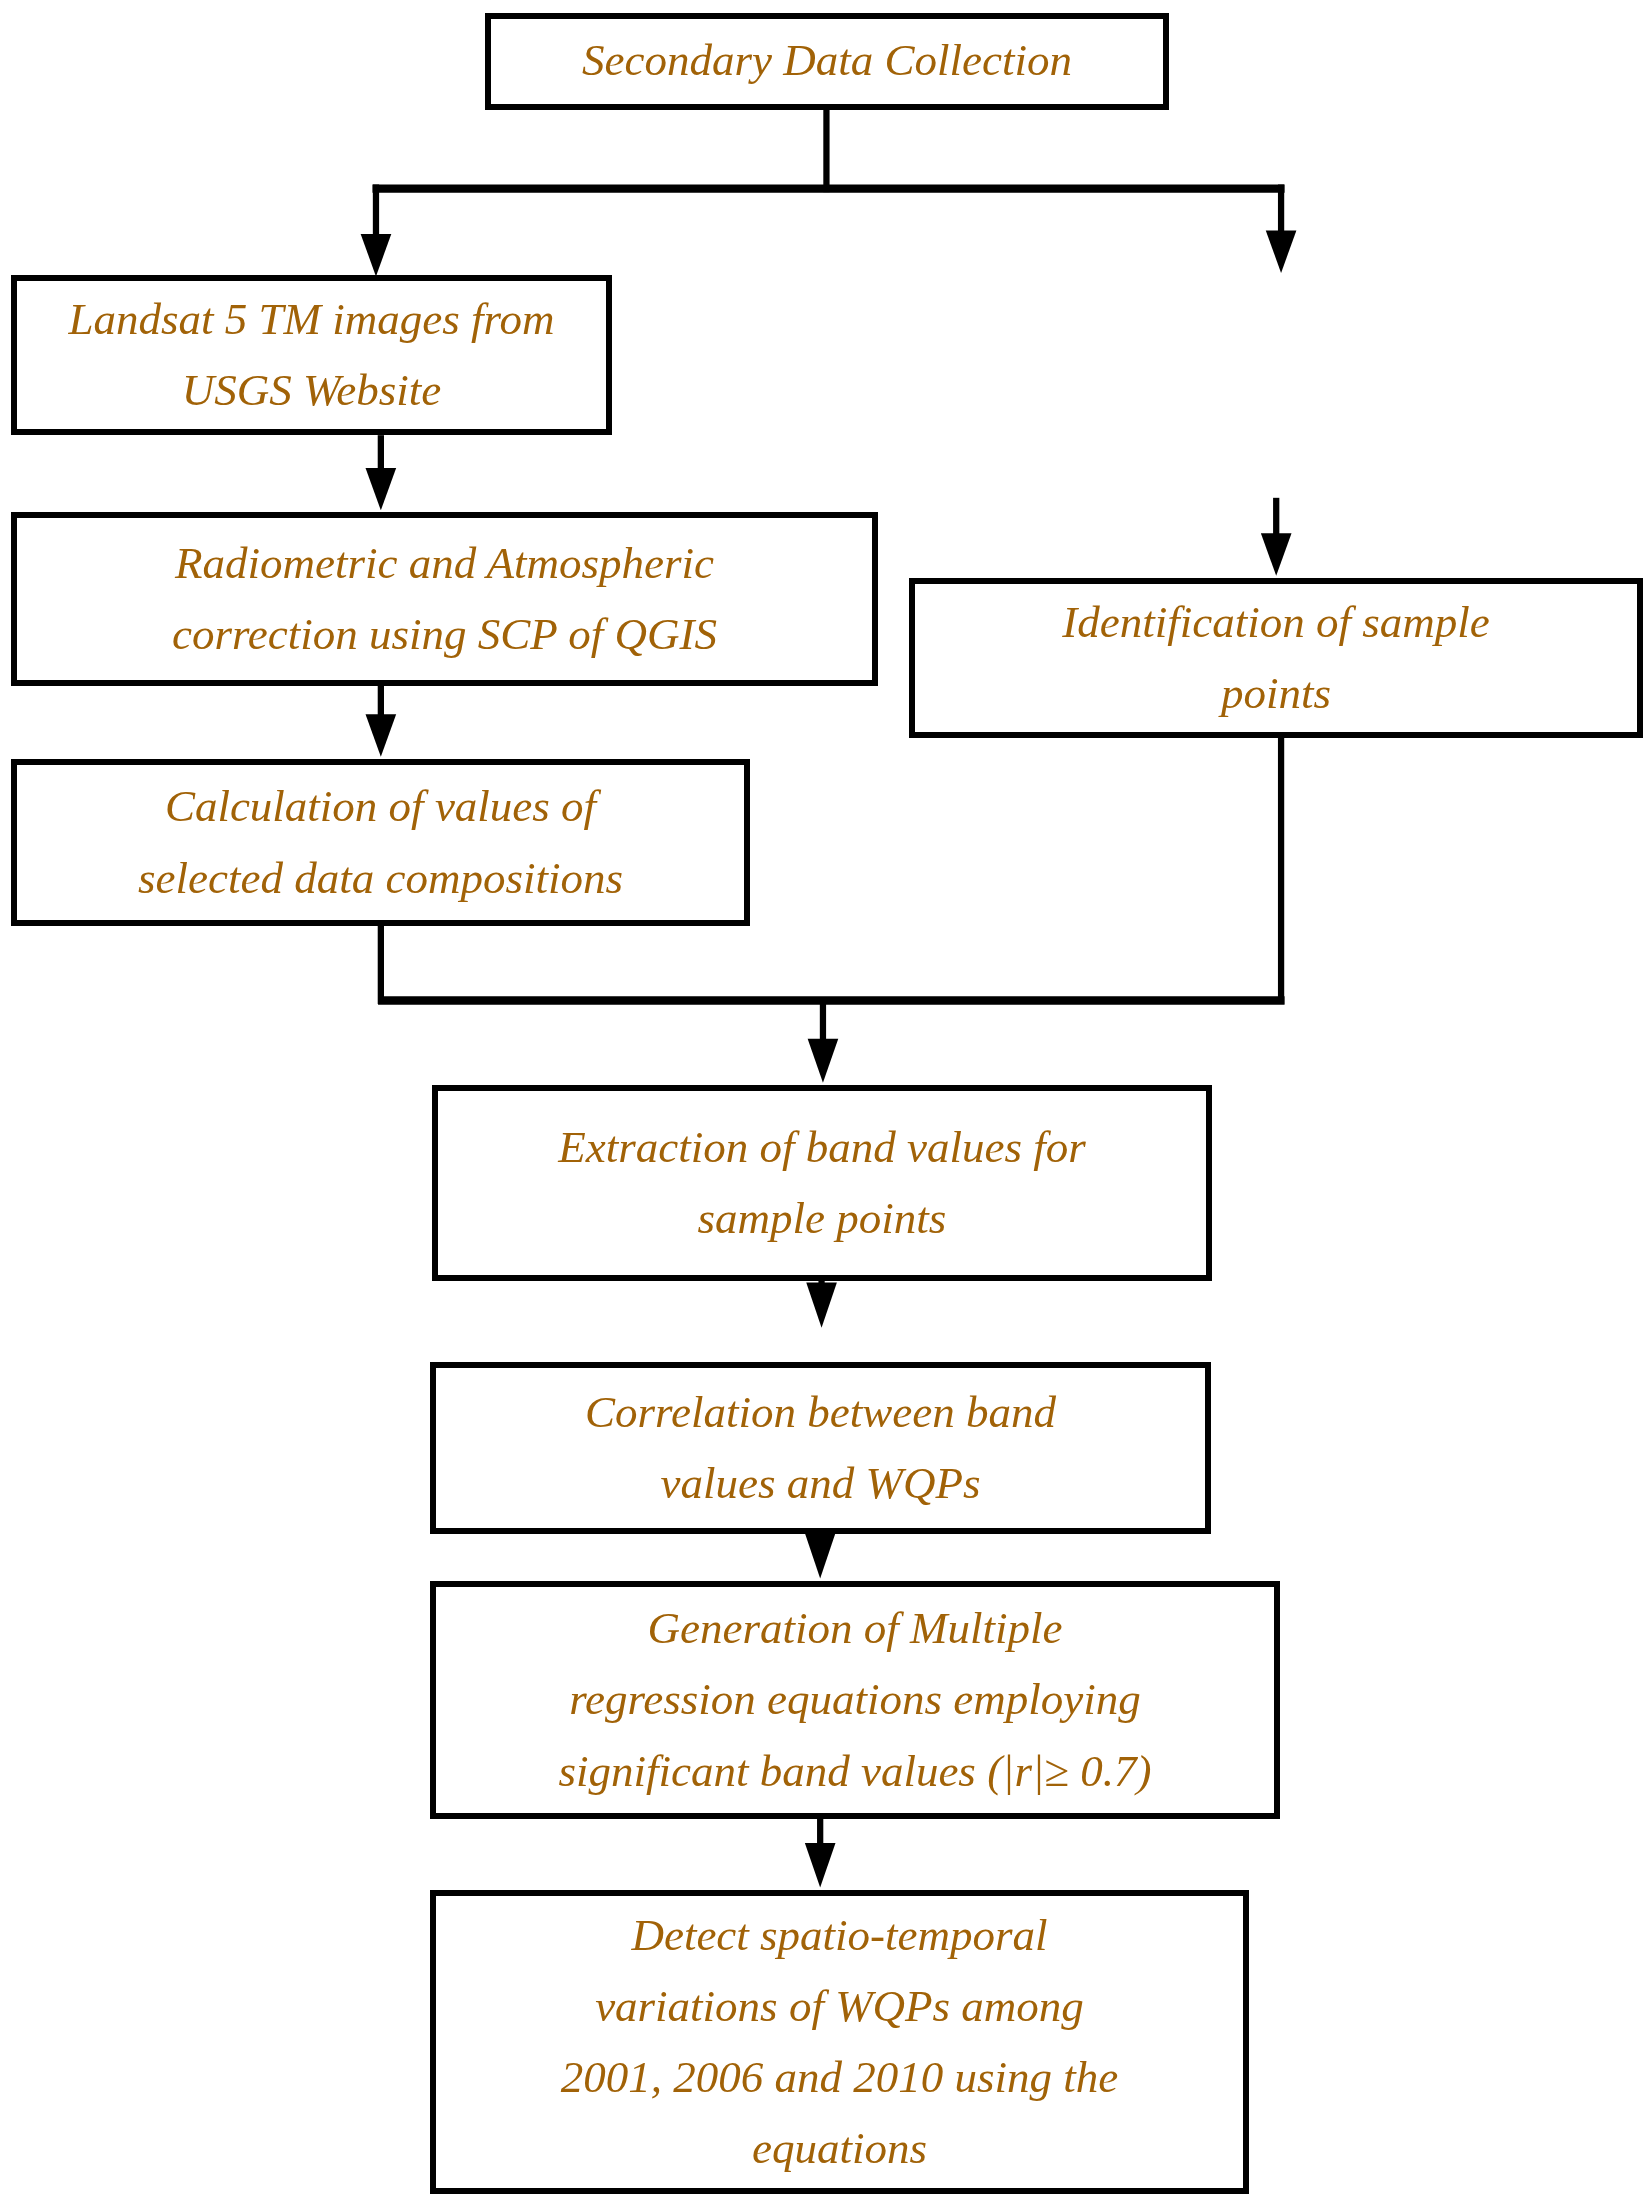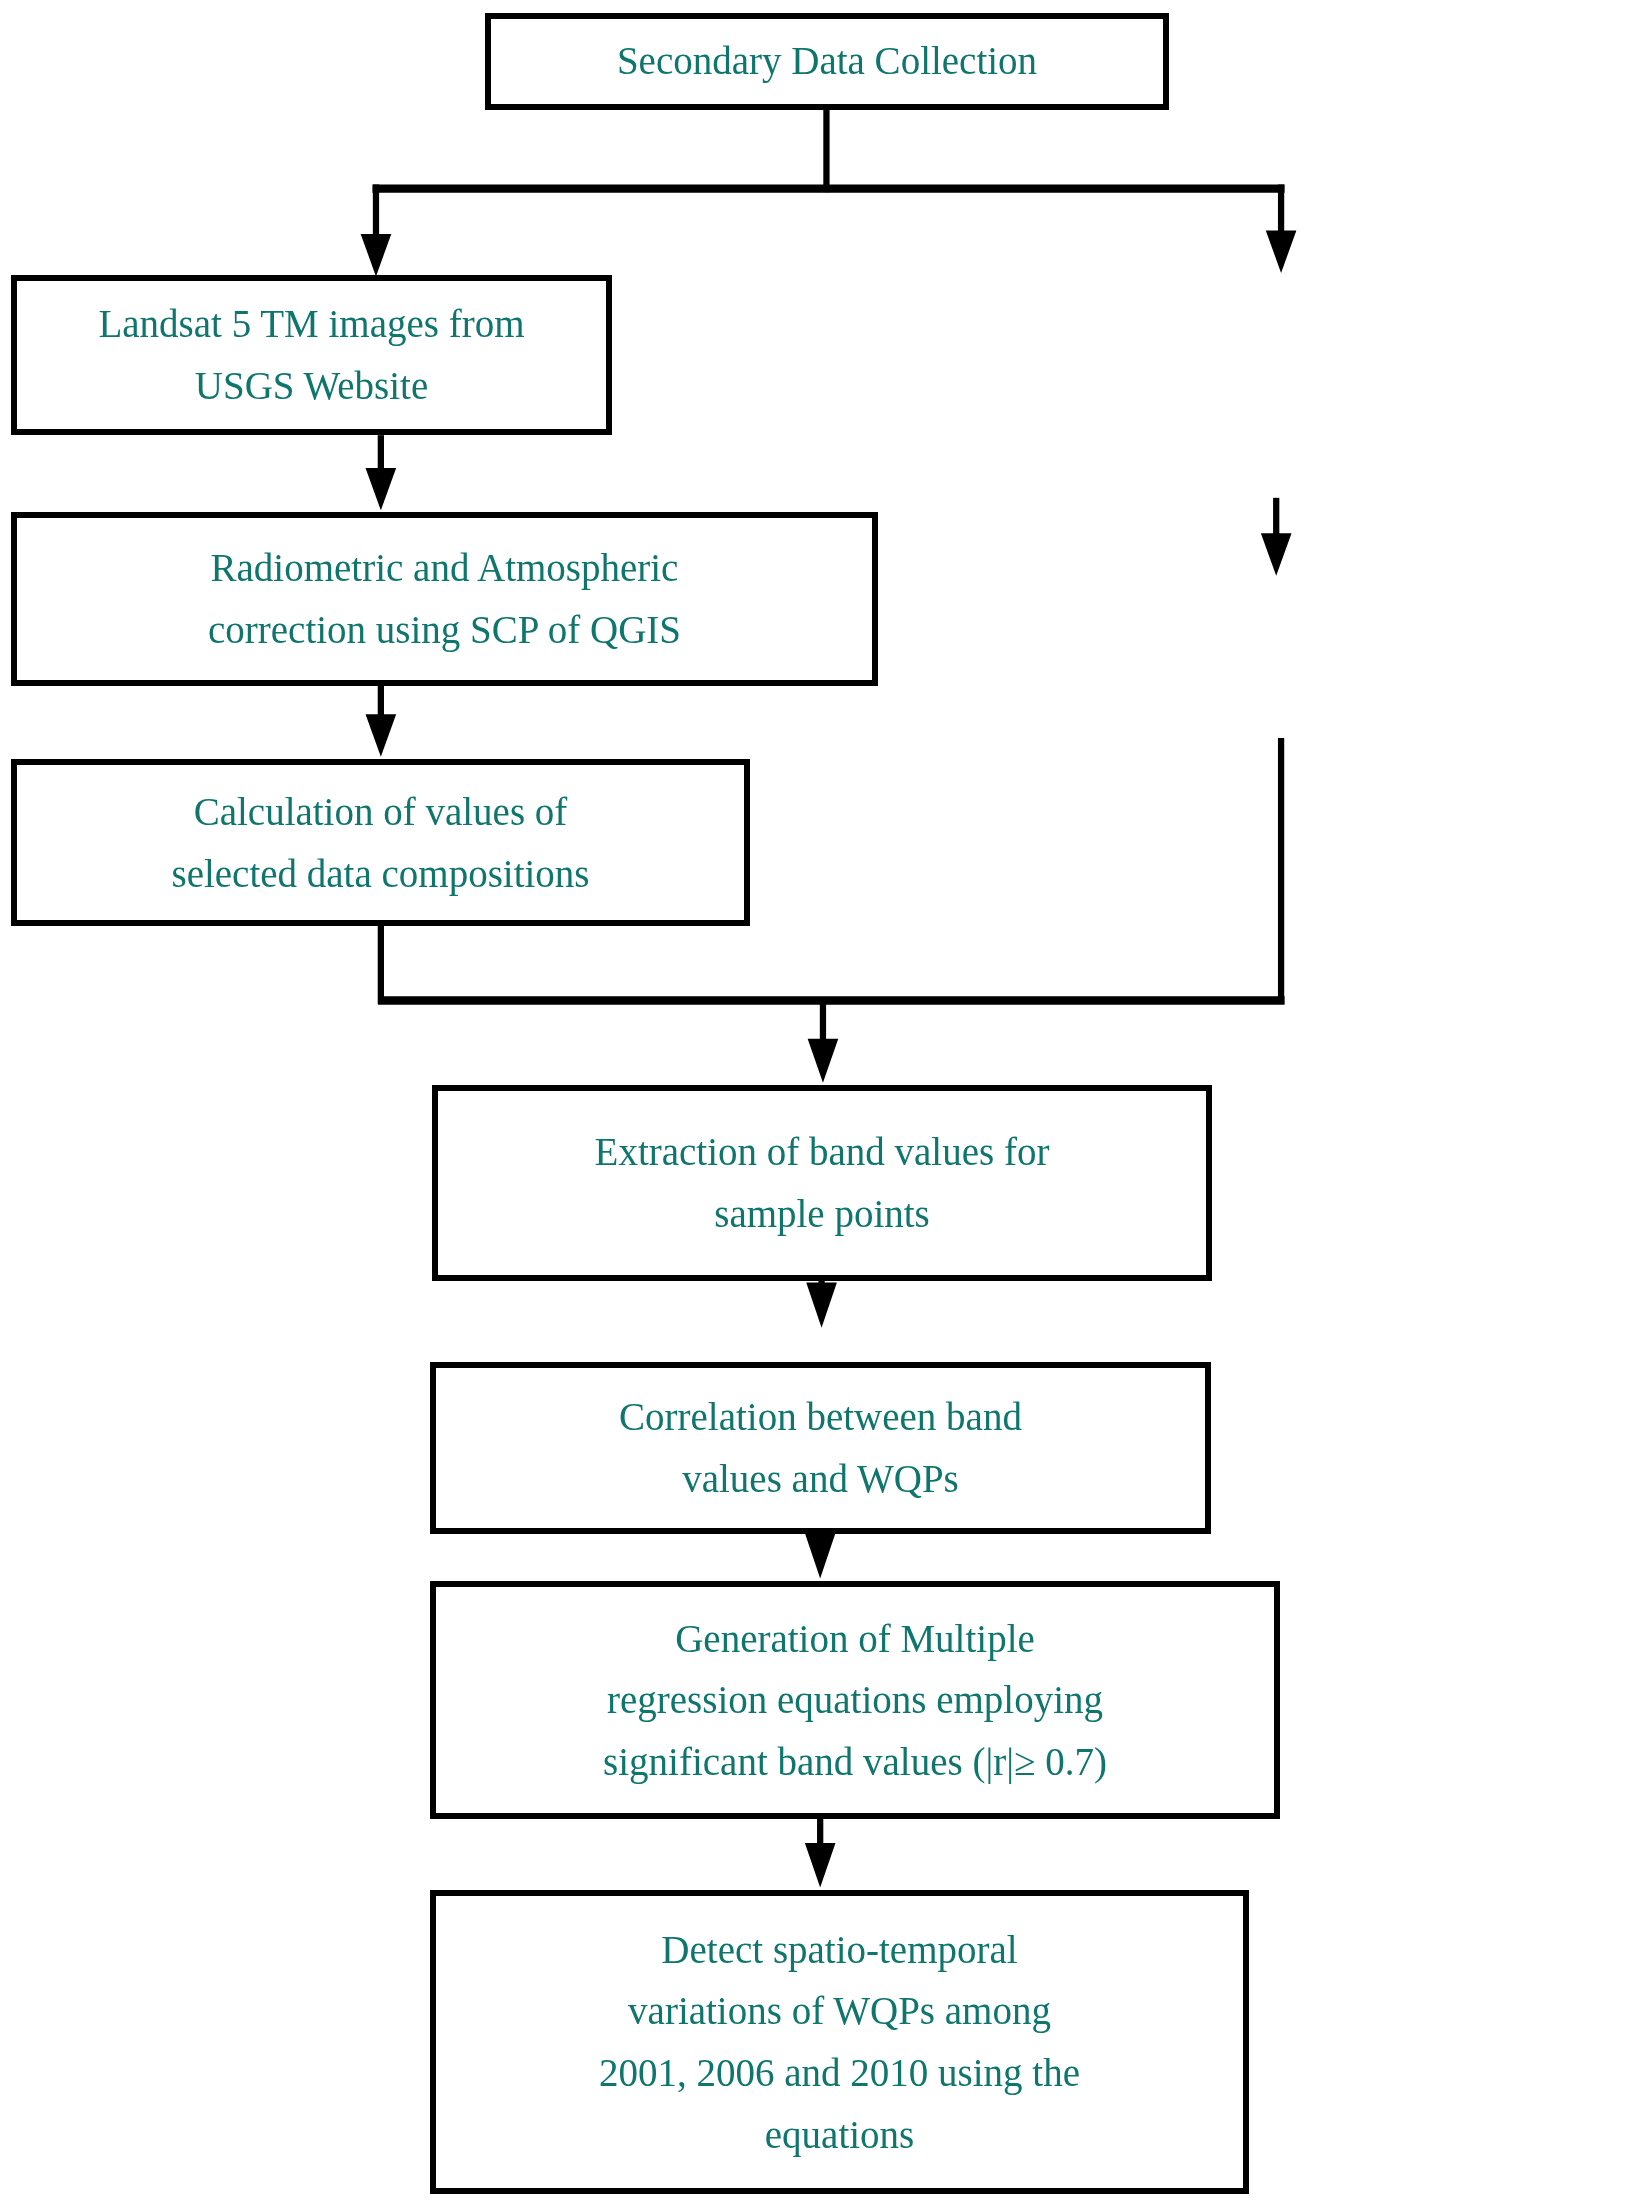--- a/index.html
+++ b/index.html
@@ -28,24 +28,25 @@
     border: 6.3px solid #000000;
     background: #ffffff;
     display: flex;
     align-items: center;
     justify-content: center;
     text-align: center;
     padding: 2.8px 7px;
   }
   .lbl {
     font-family: "Liberation Serif", "DejaVu Serif", serif;
-    font-size: 39px;
+    font-size: 45px;
     line-height: 1.58;
-    color: #0f766e;
+    color: #a16207;
     white-space: pre-line;
+    font-style: italic;
   }
   
   .b0 { left: 485px;  top: 12.5px;   width: 684px;  height: 97px; }
   .l1 { left: 11px;   top: 275px;  width: 601px; height: 160px; }
   .r1 { left: 909px; top: 272px;  width: 734px; height: 226px; }
   .l2 { left: 11px;   top: 512px;  width: 867px; height: 174px; }
   .r2 { left: 909px; top: 578px;  width: 734px; height: 160px; }
   .l3 { left: 11px;   top: 759px; width: 739px; height: 167px; }
   .c1 { left: 432px;  top: 1085px; width: 780px; height: 196px; }
   .c2 { left: 430px;  top: 1330px; width: 781px; height: 172px; margin-top: 32px; }
@@ -117,20 +118,24 @@
     <span class="lbl">Landsat 5 TM images from
 USGS Website</span>
   </div>
 
 
   <div class="node l2">
     <span class="lbl">Radiometric and Atmospheric
 correction using SCP of QGIS</span>
   </div>
 
+  <div class="node r2">
+    <span class="lbl">Identification of sample
+points</span>
+  </div>
 
   <div class="node l3">
     <span class="lbl">Calculation of values of
 selected data compositions</span>
   </div>
 
   <div class="node c1">
     <span class="lbl">Extraction of band values for
 sample points</span>
   </div>

